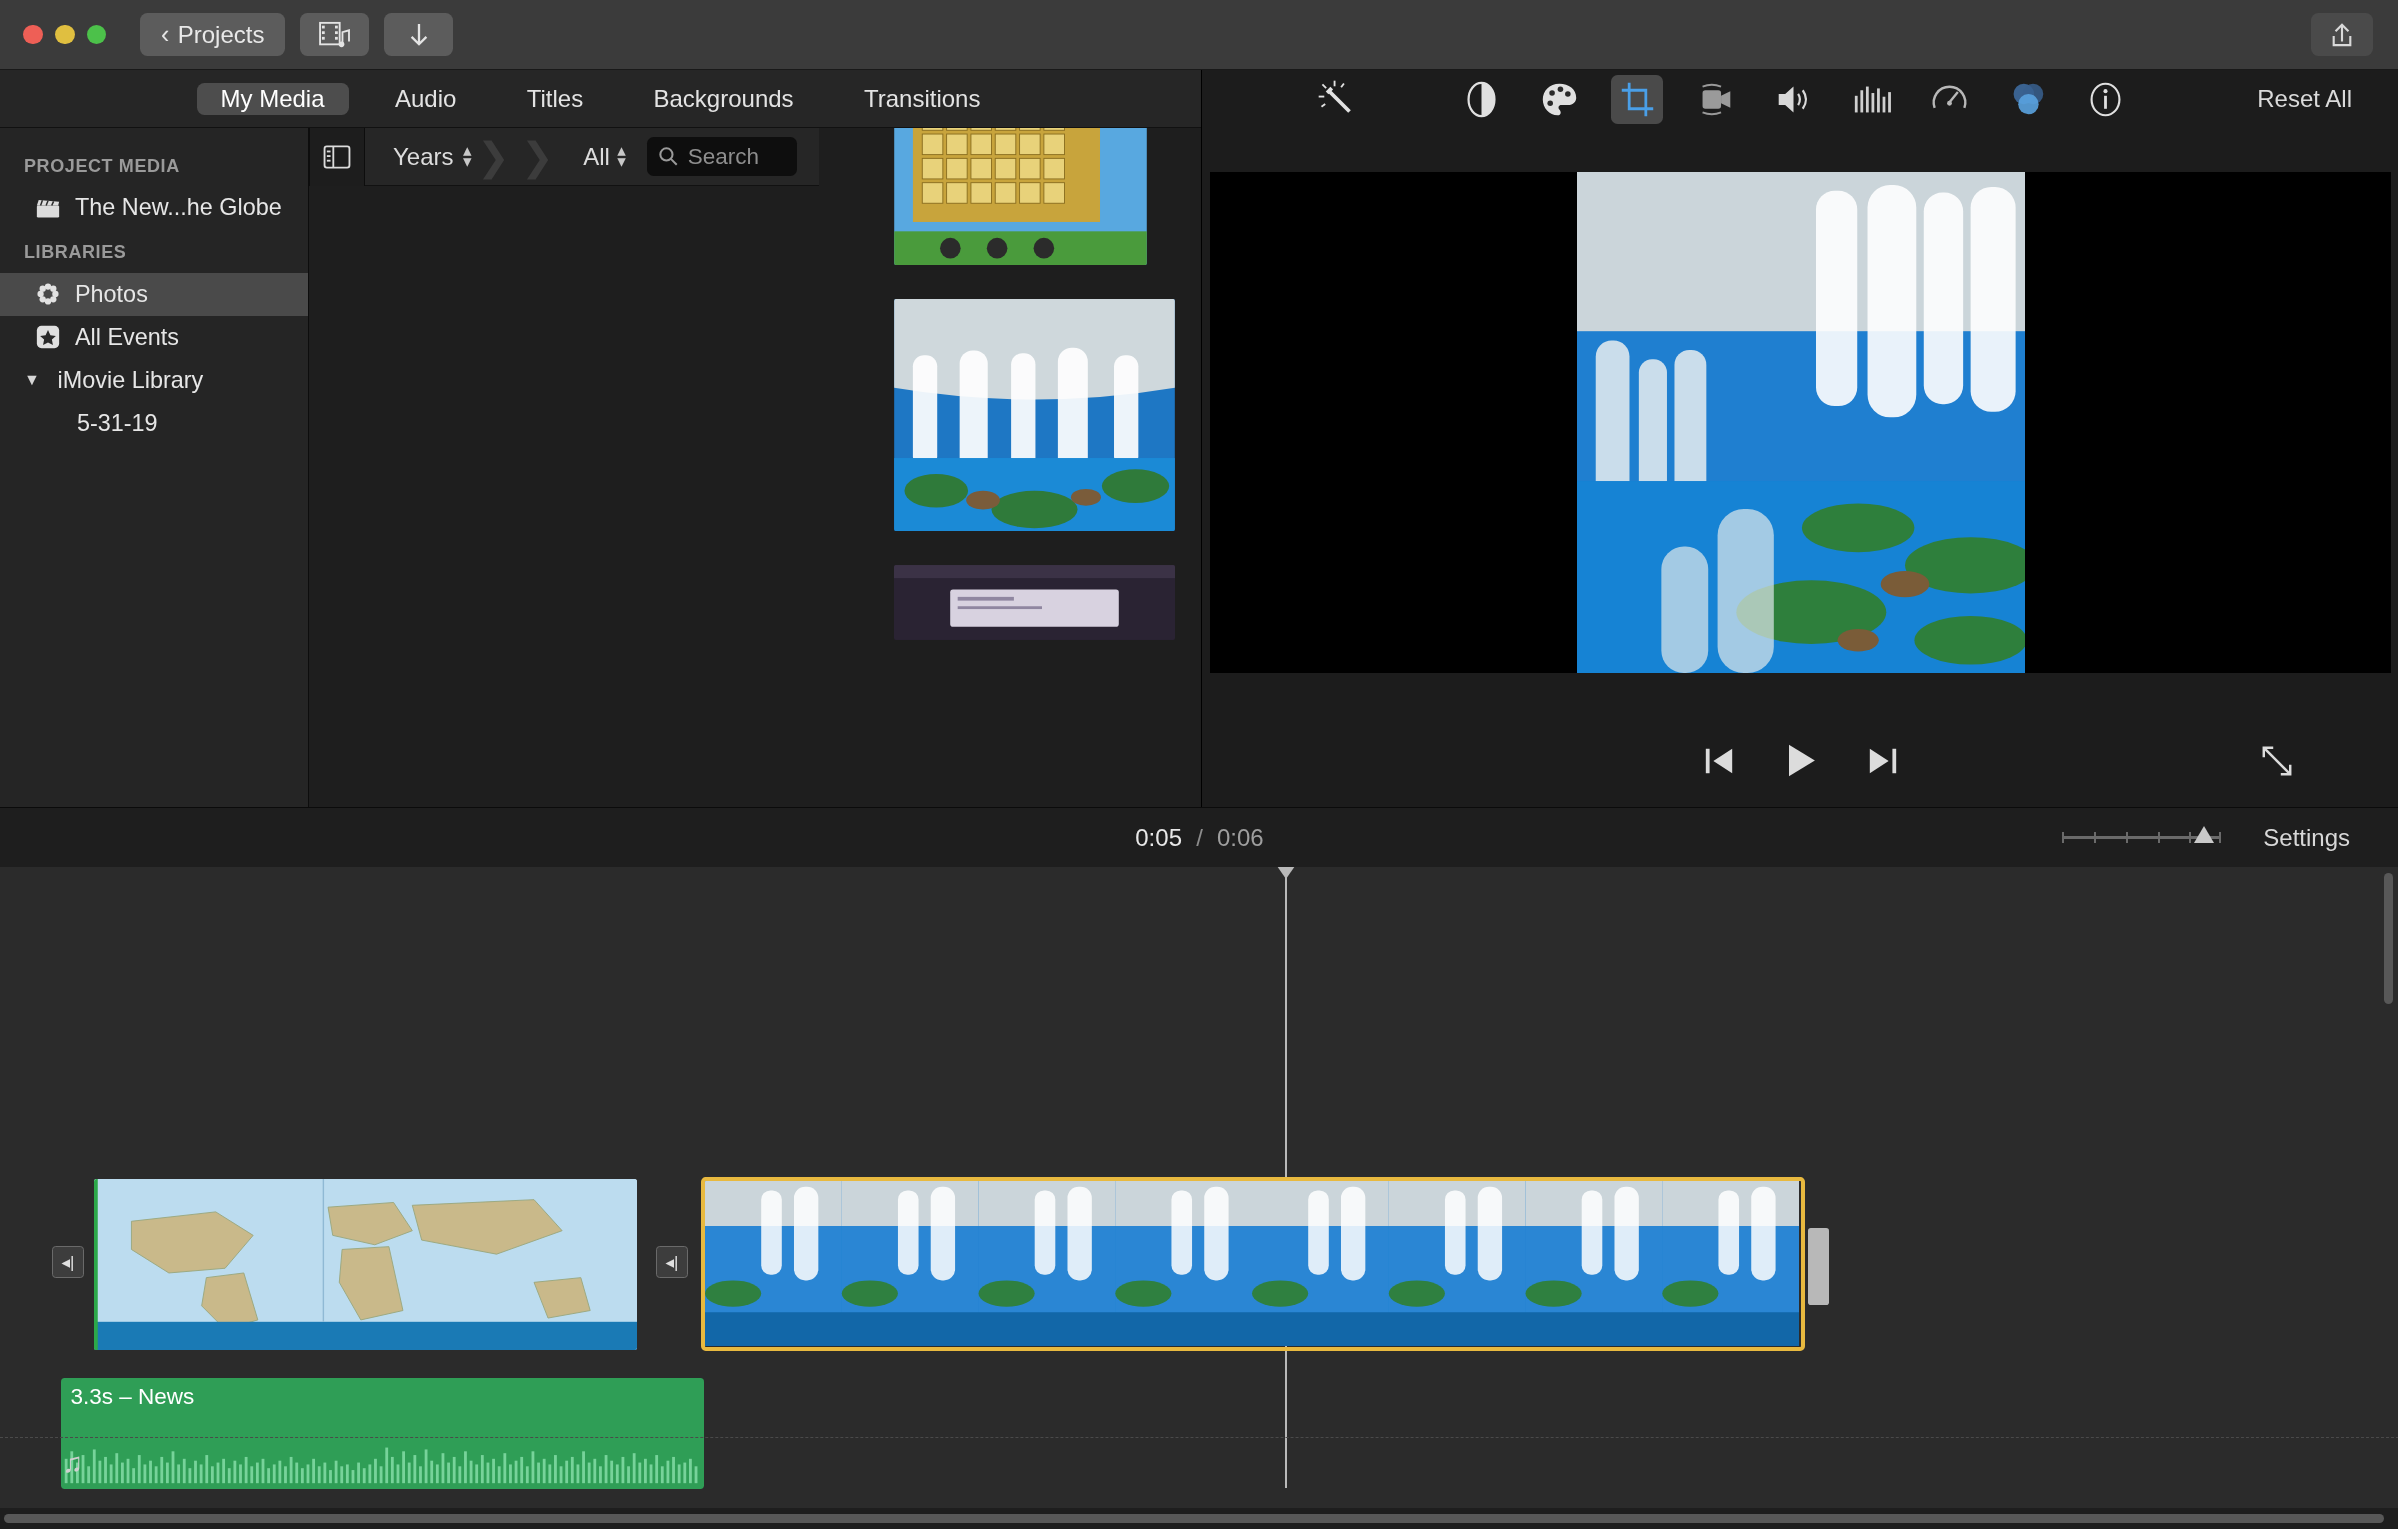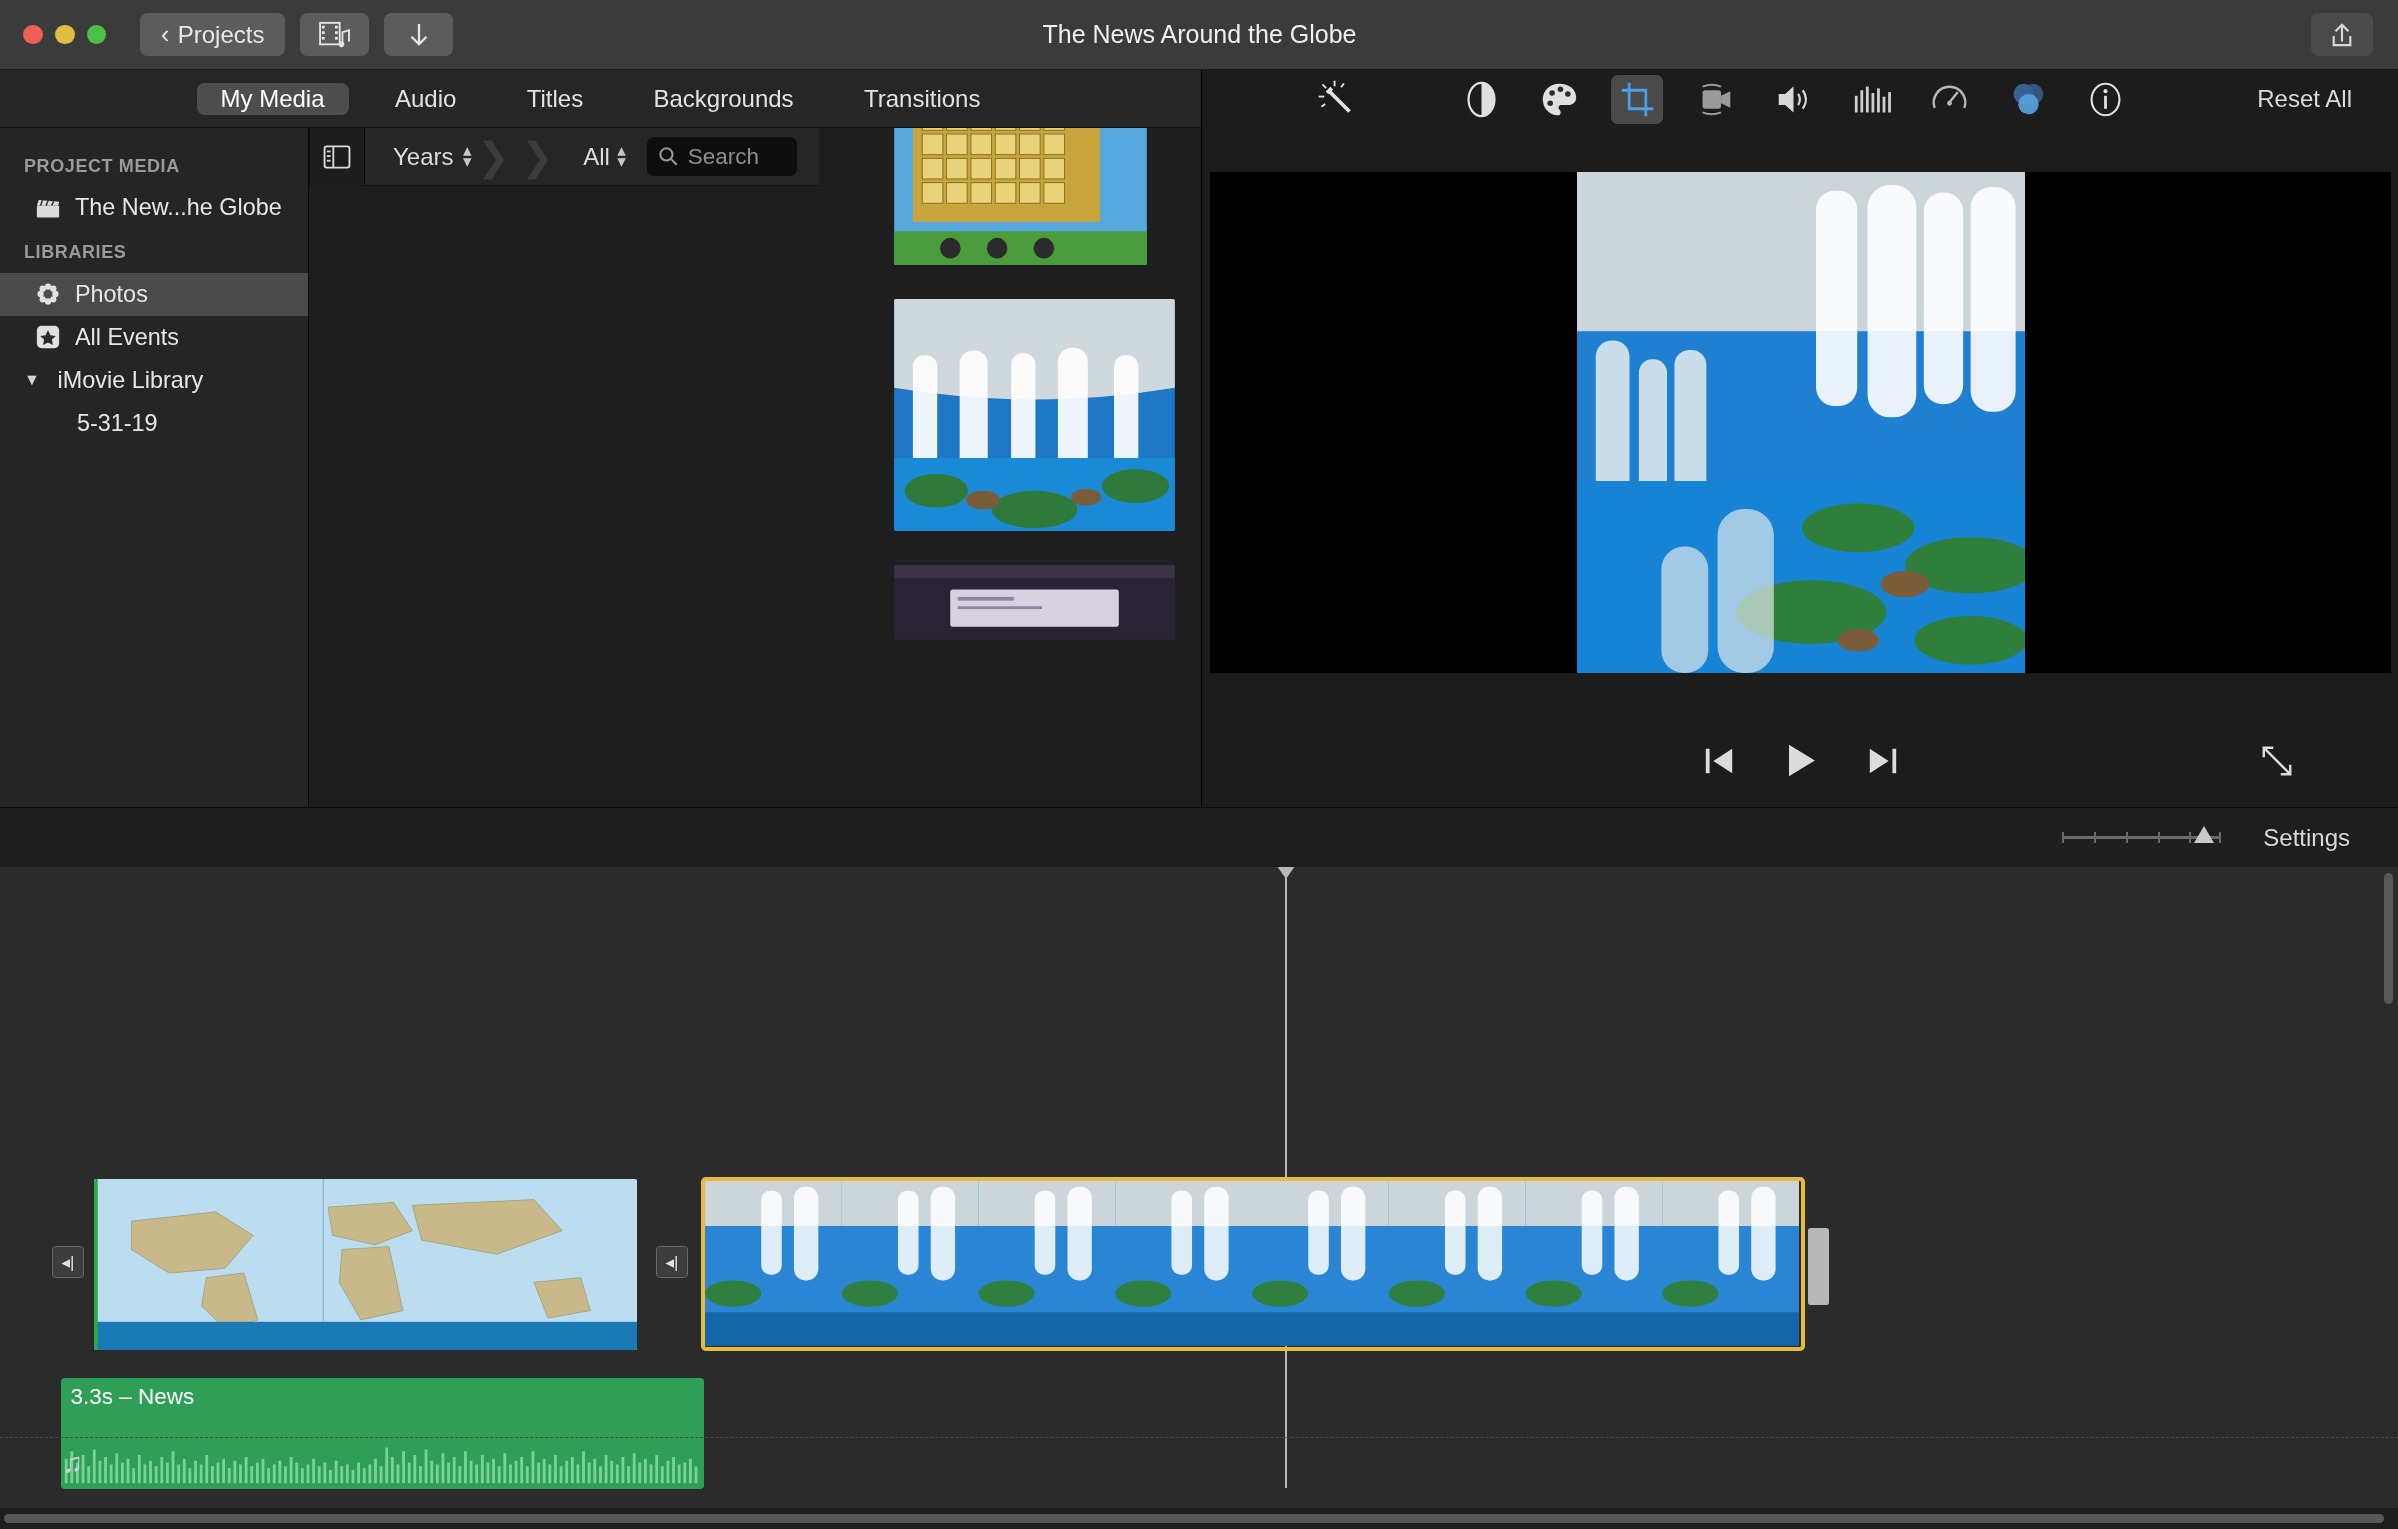--- a/index.html
+++ b/index.html
@@ -195,21 +195,20 @@
         </g>
         <path d="M25 24 L25 12 L32 10 L32 22" fill="none" stroke="#e4e4e4" stroke-width="2"></path>
         <circle cx="24" cy="25" r="3" fill="#e4e4e4"></circle>
       </svg>
     </div>
     <div class="tb-btn tb-icon">
       <svg width="24" height="28" viewBox="0 0 26 30">
         <path d="M13 3 L13 24 M5 17 L13 25 L21 17" fill="none" stroke="#e4e4e4" stroke-width="2.5"></path>
       </svg>
     </div>
-    <div class="tb-title">The News Around the Globe</div>
     <div class="tb-share">
       <svg width="24" height="28" viewBox="0 0 26 30">
         <path d="M13 22 L13 4 M6 11 L13 4 L20 11" fill="none" stroke="#d9d9d9" stroke-width="2.3"></path>
         <path d="M4 16 L4 26 L22 26 L22 16" fill="none" stroke="#d9d9d9" stroke-width="2.3"></path>
       </svg>
     </div>
   </div>
 
   <div class="upper">
 
@@ -621,20 +620,25 @@
           <svg width="34" height="34" viewBox="0 0 36 36">
             <path d="M14 4 L4 4 L4 14 M22 32 L32 32 L32 22" fill="none" stroke="#dcdcdc" stroke-width="2.6"></path>
             <line x1="5" y1="5" x2="31" y2="31" stroke="#dcdcdc" stroke-width="2.6"></line>
           </svg>
         </span>
       </div>
     </div>
   </div>
 
   <div class="tl-toolbar">
+    <div class="timecode">
+      <span class="cur">0:05</span>
+      <span class="sep">/</span>
+      <span class="tot">0:06</span>
+    </div>
     <div class="zoomwrap">
       <div class="zoomtrack">
         <span class="zoomtick" style="left:0"></span>
           <span class="zoomtick" style="left:32px"></span>
         <span class="zoomtick" style="left:64px"></span>
           <span class="zoomtick" style="left:96px"></span>
         <span class="zoomtick" style="left:127px"></span>
           <span class="zoomtick" style="left:157px"></span>
         <div class="zoomknob"></div>
       </div>

